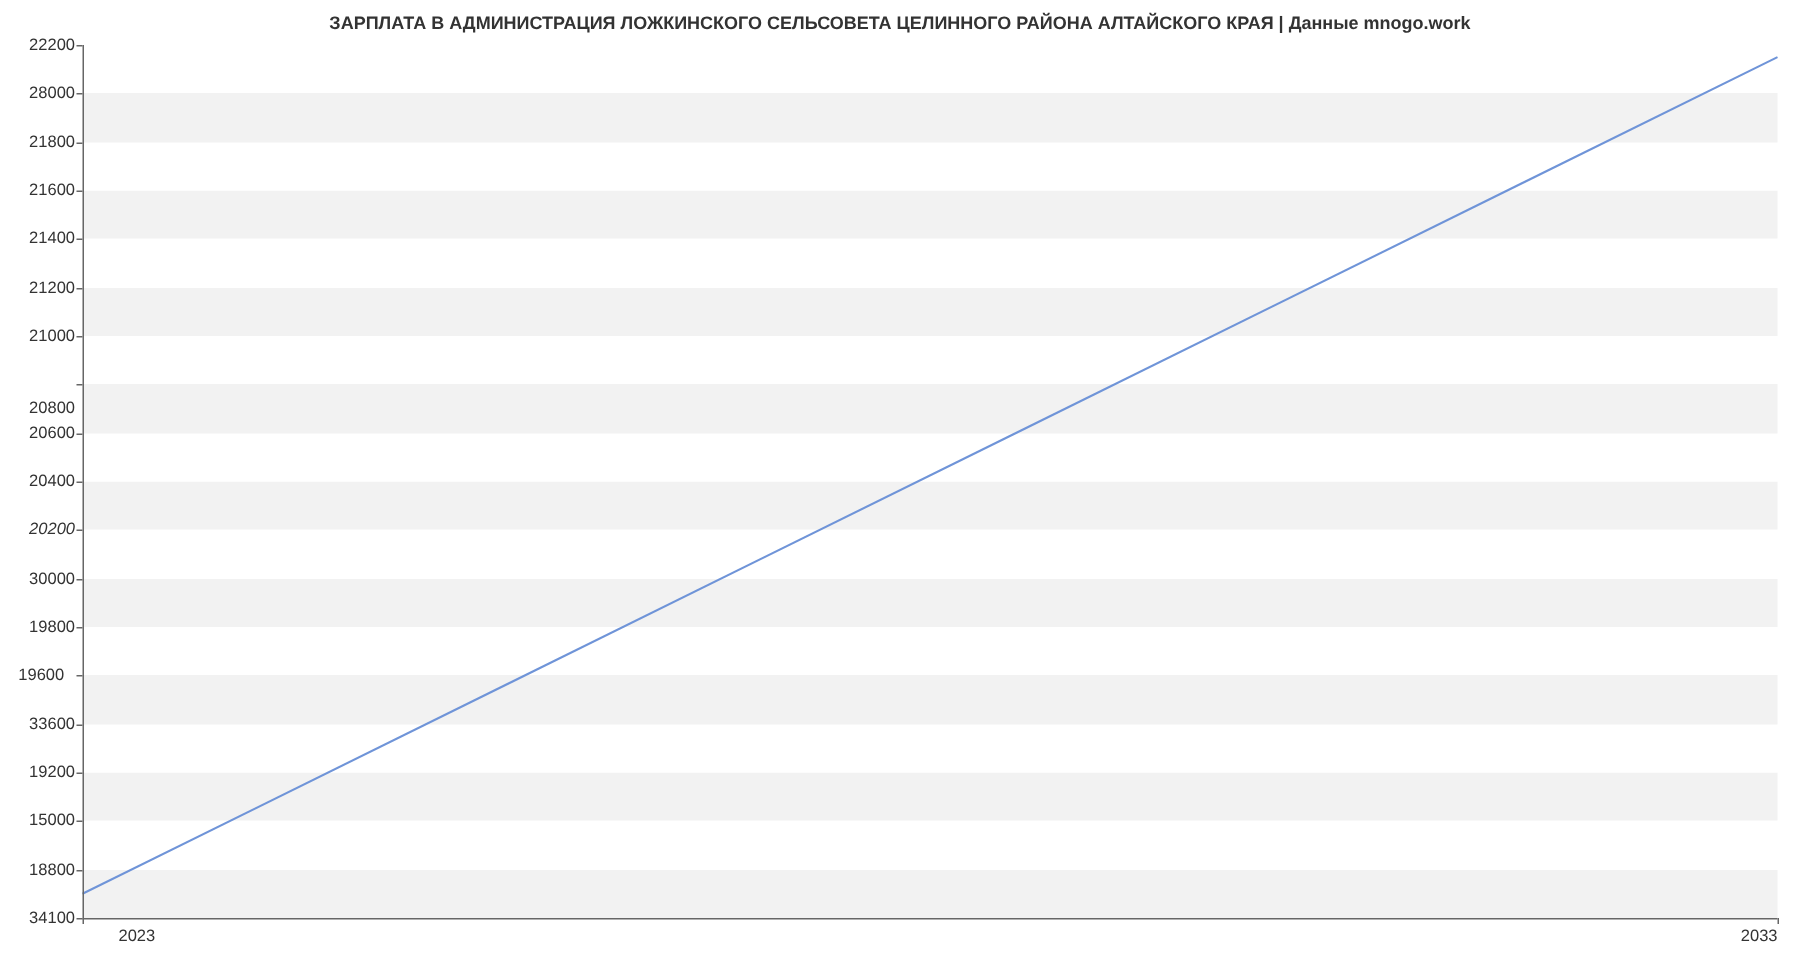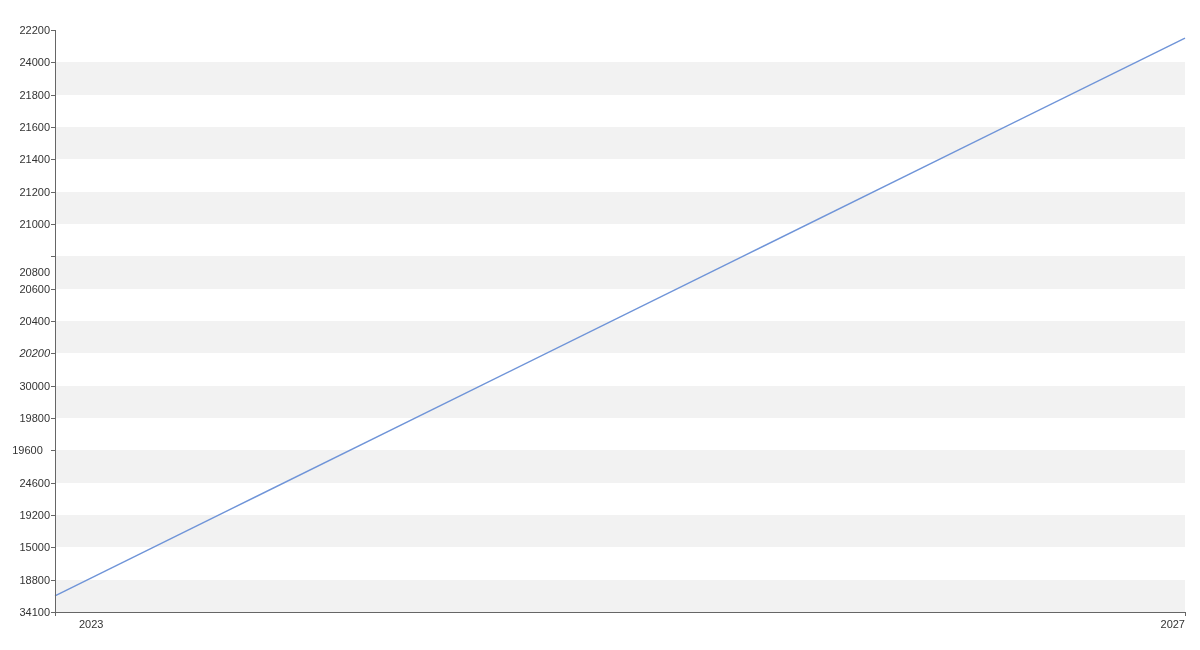--- a/index.html
+++ b/index.html
@@ -84,20 +84,21 @@
     top: 0;
     width: 100%;
     height: 100%;
     overflow: visible;
   }
 </style>
 </head>
 <body>
 
 <div class="chart-container">
+  <div class="title">ЗАРПЛАТА В АДМИНИСТРАЦИЯ ЛОЖКИНСКОГО СЕЛЬСОВЕТА ЦЕЛИННОГО РАЙОНА АЛТАЙСКОГО КРАЯ | Данные mnogo.work</div>
   <div class="plot-area" id="plot">
       <div class="band" style="top: 549.667px; height: 32.3333px; background: rgb(242, 242, 242);"></div>
       <div class="band" style="top: 517.333px; height: 32.3333px; background: rgb(255, 255, 255);"></div>
       <div class="band" style="top: 485px; height: 32.3333px; background: rgb(242, 242, 242);"></div>
       <div class="band" style="top: 452.667px; height: 32.3333px; background: rgb(255, 255, 255);"></div>
       <div class="band" style="top: 420.333px; height: 32.3333px; background: rgb(242, 242, 242);"></div>
       <div class="band" style="top: 388px; height: 32.3333px; background: rgb(255, 255, 255);"></div>
       <div class="band" style="top: 355.667px; height: 32.3333px; background: rgb(242, 242, 242);"></div>
       <div class="band" style="top: 323.333px; height: 32.3333px; background: rgb(255, 255, 255);"></div>
       <div class="band" style="top: 291px; height: 32.3333px; background: rgb(242, 242, 242);"></div>
@@ -116,21 +117,21 @@
     </div>
   <div class="y-axis-line"></div>
 <div class="y-tick-label" style="top: 612px;">34100</div>
     <div class="tick-mark-y" style="top: 612px;"></div>
     <div class="y-tick-label" style="top: 579.667px;">18800</div>
     <div class="tick-mark-y" style="top: 579.667px;"></div>
     <div class="y-tick-label" style="top: 547.333px;">15000</div>
     <div class="tick-mark-y" style="top: 547.333px;"></div>
     <div class="y-tick-label" style="top: 515px;">19200</div>
     <div class="tick-mark-y" style="top: 515px;"></div>
-    <div class="y-tick-label" style="top: 482.667px;">24600</div>
+    <div class="y-tick-label" style="top: 482.667px;">33600</div>
     <div class="tick-mark-y" style="top: 482.667px;"></div>
     <div class="y-tick-label" style="top: 450.333px; text-align: center;">19600</div>
     <div class="tick-mark-y" style="top: 450.333px;"></div>
     <div class="y-tick-label" style="top: 418px;">19800</div>
     <div class="tick-mark-y" style="top: 418px;"></div>
     <div class="y-tick-label" style="top: 385.667px;">30000</div>
     <div class="tick-mark-y" style="top: 385.667px;"></div>
     <div class="y-tick-label" style="top: 353.333px; font-style: italic;">20200</div>
     <div class="tick-mark-y" style="top: 353.333px;"></div>
     <div class="y-tick-label" style="top: 321px;">20400</div>
@@ -142,21 +143,21 @@
     <div class="y-tick-label" style="top: 224px;">21000</div>
     <div class="tick-mark-y" style="top: 224px;"></div>
     <div class="y-tick-label" style="top: 191.667px;">21200</div>
     <div class="tick-mark-y" style="top: 191.667px;"></div>
     <div class="y-tick-label" style="top: 159.333px;">21400</div>
     <div class="tick-mark-y" style="top: 159.333px;"></div>
     <div class="y-tick-label" style="top: 127px;">21600</div>
     <div class="tick-mark-y" style="top: 127px;"></div>
     <div class="y-tick-label" style="top: 94.6667px;">21800</div>
     <div class="tick-mark-y" style="top: 94.6667px;"></div>
-    <div class="y-tick-label" style="top: 62.3333px;">24000</div>
+    <div class="y-tick-label" style="top: 62.3333px;">28000</div>
     <div class="tick-mark-y" style="top: 62.3333px;"></div>
     <div class="y-tick-label" style="top: 30px;">22200</div>
     <div class="tick-mark-y" style="top: 30px;"></div>
     <div class="x-tick-label" style="left: 43px; margin-left: 36px;">2023</div>
     <div class="tick-mark-x" style="left: 55px;"></div>
-    <div class="x-tick-label" style="right: 15px;">2027</div>
+    <div class="x-tick-label" style="right: 15px;">2033</div>
     <div class="tick-mark-x" style="left: 1185px;"></div>
   </div>
 
 </body></html>

